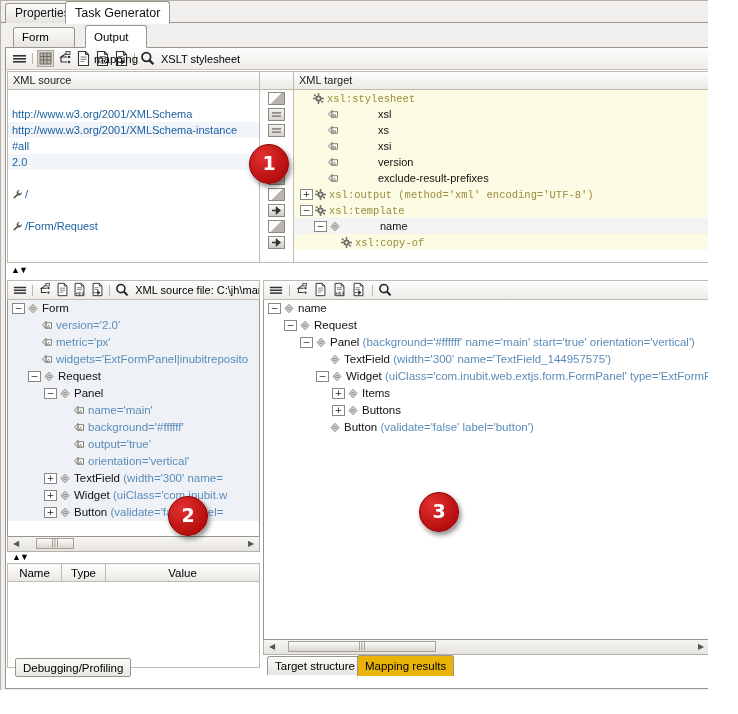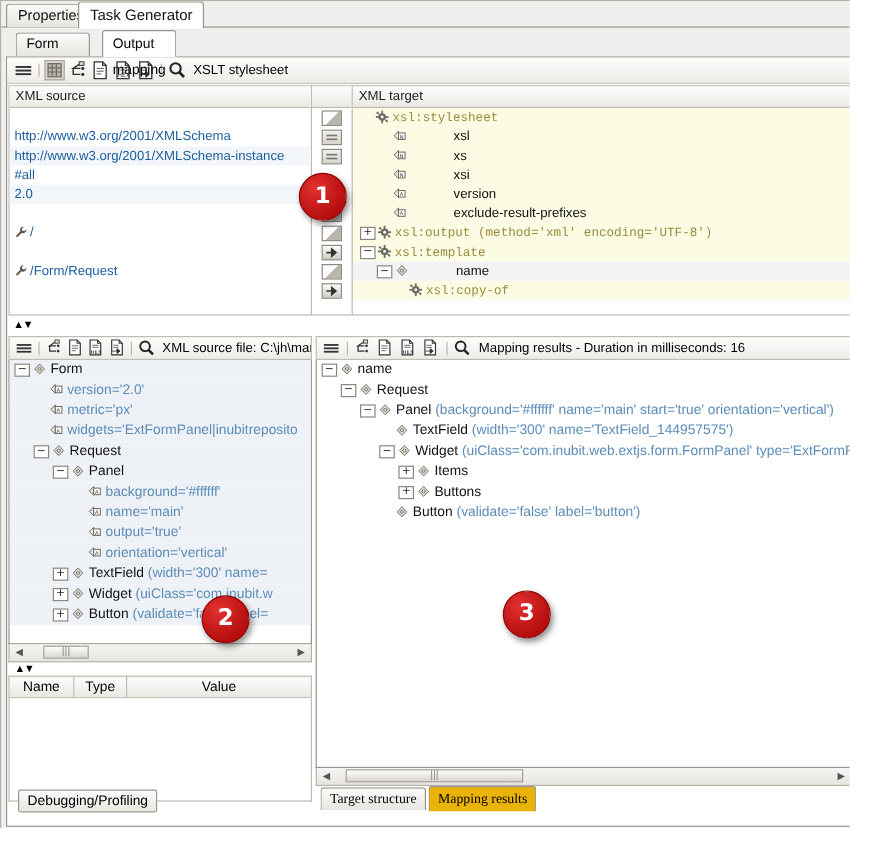--- a/index.html
+++ b/index.html
@@ -119,21 +119,21 @@
   .hs-thumb:after{content:"|||";position:absolute;left:50%;top:-2px;
      transform:translateX(-50%);font-size:9px;color:#8b8780;letter-spacing:0px;}
   .hs-ar{position:absolute;top:1px;width:12px;height:11px;font-size:8px;
      text-align:center;line-height:11px;color:#555;}
 
   table.nvt{border-collapse:collapse;width:100%;}
   table.nvt th{height:18px;font-size:11.5px;font-weight:normal;
      background:linear-gradient(#fdfdfd,#e9e7e2);border:1px solid #bfbbb3;
      box-sizing:border-box;padding:0 4px;}
 
-  .btabs{position:relative;height:21px;font-family:Liberation Serif, serif;}
+  .btabs{position:relative;height:21px;}
   .btab{position:absolute;top:1px;height:19px;line-height:18px;padding:0 7px;
      font-size:11.5px;border:1px solid #9a968e;border-bottom:none;
      background:linear-gradient(#fbfbfa,#e7e5e0);box-sizing:border-box;
      border-radius:3px 3px 0 0;cursor:default;}
   .btab.sel{background:#eab308;top:0;height:21px;line-height:20px;z-index:4;}
 
   .dbg{position:absolute;left:14px;bottom:14px;height:19px;line-height:18px;
      padding:0 7px;font-size:11.5px;border:1px solid #9a968e;
      background:linear-gradient(#fbfbfa,#e9e7e2);box-sizing:border-box;
      border-radius:2px;cursor:default;}
@@ -456,26 +456,26 @@
                       <path d="M4.4 6 L5.6 4.4 M4.4 6 L5.6 7.6 M7.6 6 L6.4 4.4 M7.6 6 L6.4 7.6" stroke="#6b685f" stroke-width=".9" fill="none"></path>
                     </svg></span><span class="elem">Request</span></div>
                 <div class="tline sel"><span class="ind" style="width:36px;"></span><span style="display:inline-block;width:11px;font-size:9px;line-height:9px;text-align:center;border:1px solid #8a8780;background:#fff;color:#222;height:9px;vertical-align:1px;font-family:'DejaVu Sans',sans-serif;">−</span><span style="display:inline-block;vertical-align:-2px;margin:0 3px 0 2px;"><svg width="12" height="11" viewBox="0 0 12 12">
                       <path d="M6 1.4 L10.4 6 L6 10.6 L1.6 6 Z" fill="#d9d7cf" stroke="#7b786f" stroke-width=".9"></path>
                       <path d="M4.4 6 L5.6 4.4 M4.4 6 L5.6 7.6 M7.6 6 L6.4 4.4 M7.6 6 L6.4 7.6" stroke="#6b685f" stroke-width=".9" fill="none"></path>
                     </svg></span><span class="elem">Panel</span></div>
                 <div class="tline sel"><span class="ind" style="width:52px;"></span><span style="display:inline-block;width:11px;"></span><span style="display:inline-block;vertical-align:-2px;margin:0 3px 0 2px;"><svg width="12" height="11" viewBox="0 0 13 12">
                       <path d="M5.5 1.5 L1.5 5.5 L5.5 9.5 Z" fill="#e9e7df" stroke="#6d6a63" stroke-width=".9"></path>
                       <rect x="5.5" y="3" width="6" height="6" fill="#fbfbf6" stroke="#6d6a63" stroke-width=".9"></rect>
                       <text x="6.6" y="8.2" font-size="4.6" font-family="DejaVu Sans" fill="#444">A</text>
+                    </svg></span><span class="attr">name='main'</span></div>
+                <div class="tline sel"><span class="ind" style="width:52px;"></span><span style="display:inline-block;width:11px;"></span><span style="display:inline-block;vertical-align:-2px;margin:0 3px 0 2px;"><svg width="12" height="11" viewBox="0 0 13 12">
+                      <path d="M5.5 1.5 L1.5 5.5 L5.5 9.5 Z" fill="#e9e7df" stroke="#6d6a63" stroke-width=".9"></path>
+                      <rect x="5.5" y="3" width="6" height="6" fill="#fbfbf6" stroke="#6d6a63" stroke-width=".9"></rect>
+                      <text x="6.6" y="8.2" font-size="4.6" font-family="DejaVu Sans" fill="#444">A</text>
                     </svg></span><span class="attr">background='#ffffff'</span></div>
-                <div class="tline sel"><span class="ind" style="width:52px;"></span><span style="display:inline-block;width:11px;"></span><span style="display:inline-block;vertical-align:-2px;margin:0 3px 0 2px;"><svg width="12" height="11" viewBox="0 0 13 12">
-                      <path d="M5.5 1.5 L1.5 5.5 L5.5 9.5 Z" fill="#e9e7df" stroke="#6d6a63" stroke-width=".9"></path>
-                      <rect x="5.5" y="3" width="6" height="6" fill="#fbfbf6" stroke="#6d6a63" stroke-width=".9"></rect>
-                      <text x="6.6" y="8.2" font-size="4.6" font-family="DejaVu Sans" fill="#444">A</text>
-                    </svg></span><span class="attr">name='main'</span></div>
                 <div class="tline sel"><span class="ind" style="width:52px;"></span><span style="display:inline-block;width:11px;"></span><span style="display:inline-block;vertical-align:-2px;margin:0 3px 0 2px;"><svg width="12" height="11" viewBox="0 0 13 12">
                       <path d="M5.5 1.5 L1.5 5.5 L5.5 9.5 Z" fill="#e9e7df" stroke="#6d6a63" stroke-width=".9"></path>
                       <rect x="5.5" y="3" width="6" height="6" fill="#fbfbf6" stroke="#6d6a63" stroke-width=".9"></rect>
                       <text x="6.6" y="8.2" font-size="4.6" font-family="DejaVu Sans" fill="#444">A</text>
                     </svg></span><span class="attr">output='true'</span></div>
                 <div class="tline sel"><span class="ind" style="width:52px;"></span><span style="display:inline-block;width:11px;"></span><span style="display:inline-block;vertical-align:-2px;margin:0 3px 0 2px;"><svg width="12" height="11" viewBox="0 0 13 12">
                       <path d="M5.5 1.5 L1.5 5.5 L5.5 9.5 Z" fill="#e9e7df" stroke="#6d6a63" stroke-width=".9"></path>
                       <rect x="5.5" y="3" width="6" height="6" fill="#fbfbf6" stroke="#6d6a63" stroke-width=".9"></rect>
                       <text x="6.6" y="8.2" font-size="4.6" font-family="DejaVu Sans" fill="#444">A</text>
                     </svg></span><span class="attr">orientation='vertical'</span></div>
@@ -554,21 +554,20 @@
                   <path d="M4 12h7M8.5 9.6L11.4 12L8.5 14.4z" fill="#333" stroke="#333" stroke-width=".8"></path>
                 </svg>
           </span>
           <span class="sep"></span>
           <span class="tbtn">
             <svg width="16" height="16" viewBox="0 0 17 17">
                   <circle cx="7.3" cy="7" r="4.3" fill="none" stroke="#222" stroke-width="1.7"></circle>
                   <path d="M10.6 10.4 L14.4 14.2" stroke="#222" stroke-width="2.2"></path>
                 </svg>
           </span>
-          <span class="tbl">Mapping results - Duration in milliseconds: 16</span>
         </div>
         <div class="treebox" style="height:340px;">
           <div id="lr-tree">
                 <div class="tline"><span class="ind" style="width:4px;"></span><span style="display:inline-block;width:11px;font-size:9px;line-height:9px;text-align:center;border:1px solid #8a8780;background:#fff;color:#222;height:9px;vertical-align:1px;font-family:'DejaVu Sans',sans-serif;">−</span><span style="display:inline-block;vertical-align:-2px;margin:0 3px 0 2px;"><svg width="12" height="11" viewBox="0 0 12 12">
                       <path d="M6 1.4 L10.4 6 L6 10.6 L1.6 6 Z" fill="#d9d7cf" stroke="#7b786f" stroke-width=".9"></path>
                       <path d="M4.4 6 L5.6 4.4 M4.4 6 L5.6 7.6 M7.6 6 L6.4 4.4 M7.6 6 L6.4 7.6" stroke="#6b685f" stroke-width=".9" fill="none"></path>
                     </svg></span><span class="elem">name</span></div>
                 <div class="tline"><span class="ind" style="width:20px;"></span><span style="display:inline-block;width:11px;font-size:9px;line-height:9px;text-align:center;border:1px solid #8a8780;background:#fff;color:#222;height:9px;vertical-align:1px;font-family:'DejaVu Sans',sans-serif;">−</span><span style="display:inline-block;vertical-align:-2px;margin:0 3px 0 2px;"><svg width="12" height="11" viewBox="0 0 12 12">
                       <path d="M6 1.4 L10.4 6 L6 10.6 L1.6 6 Z" fill="#d9d7cf" stroke="#7b786f" stroke-width=".9"></path>
                       <path d="M4.4 6 L5.6 4.4 M4.4 6 L5.6 7.6 M7.6 6 L6.4 4.4 M7.6 6 L6.4 7.6" stroke="#6b685f" stroke-width=".9" fill="none"></path>

